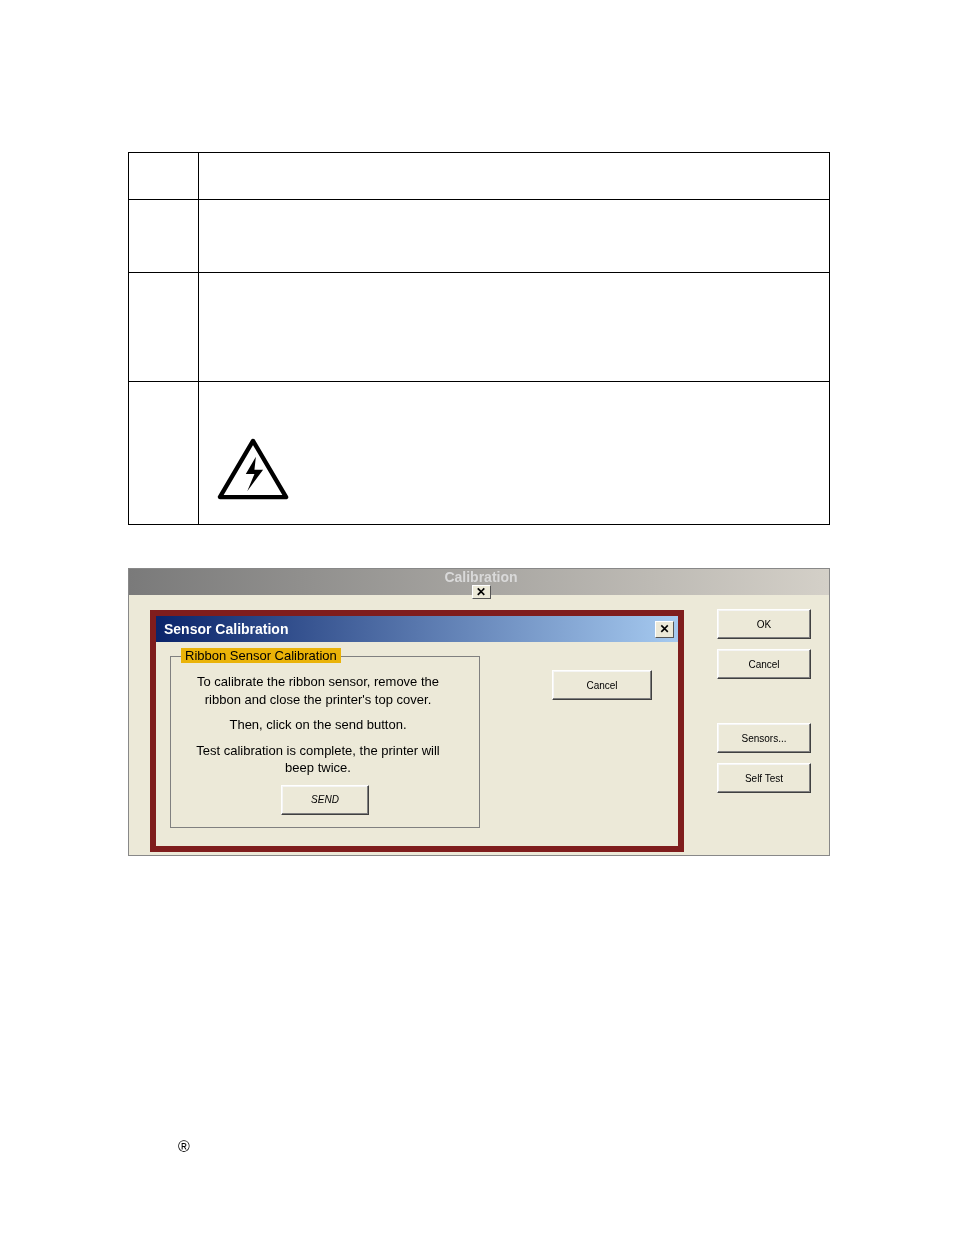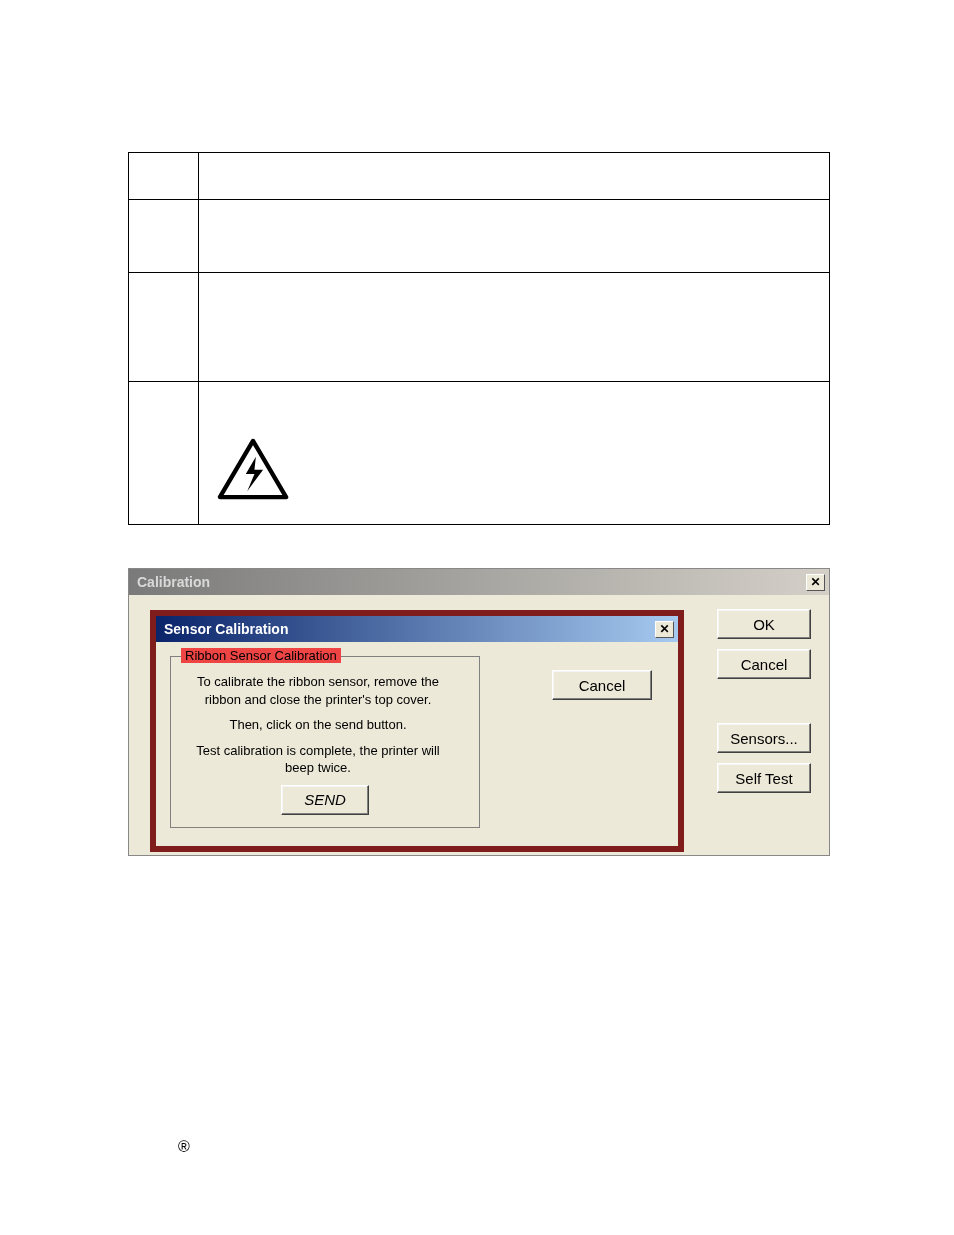--- a/index.html
+++ b/index.html
@@ -74,20 +74,21 @@
       justify-content: space-between;
       height: 26px;
       padding: 0 4px 0 8px;
       color: #fff;
       font-weight: bold;
       font-size: 14px;
     }
     .calib-win > .titlebar.inactive {
       background: linear-gradient(to right, #7a7a7a, #d4d0c8);
       color: #d9d9d9;
+      flex-direction: column;
     }
     .titlebar .close-btn {
       width: 19px;
       height: 17px;
       background: #ece9d8;
       border: 1px solid #fff;
       border-right-color: #555;
       border-bottom-color: #555;
       box-sizing: border-box;
       display: flex;
@@ -116,21 +117,21 @@
     .right-btn-col .gap { height: 24px; }
 
     .classic-btn {
       height: 30px;
       background: #ece9d8;
       border: 1px solid #fff;
       border-right-color: #404040;
       border-bottom-color: #404040;
       box-shadow: inset -1px -1px 0 #808080, inset 1px 1px 0 #f5f5f5;
       font-family: inherit;
-      font-size: 15px;
+      font-size: 10px;
       color: #000;
       cursor: default;
       text-align: center;
       display: flex;
       align-items: center;
       justify-content: center;
       box-sizing: border-box;
     }
 
     
@@ -156,21 +157,21 @@
       position: relative;
       width: 310px;
       border: 1px solid #808080;
       box-sizing: border-box;
       padding: 16px 12px 12px 12px;
     }
     .grp .grp-label {
       position: absolute;
       top: -9px;
       left: 10px;
-      background: #ef4444;
+      background: #eab308;
       padding: 0 4px;
       font-size: 13px;
       color: #000;
     }
     .grp p {
       margin: 0 14px 8px 0;
       font-size: 13px;
       text-align: center;
       line-height: 1.35;
     }

